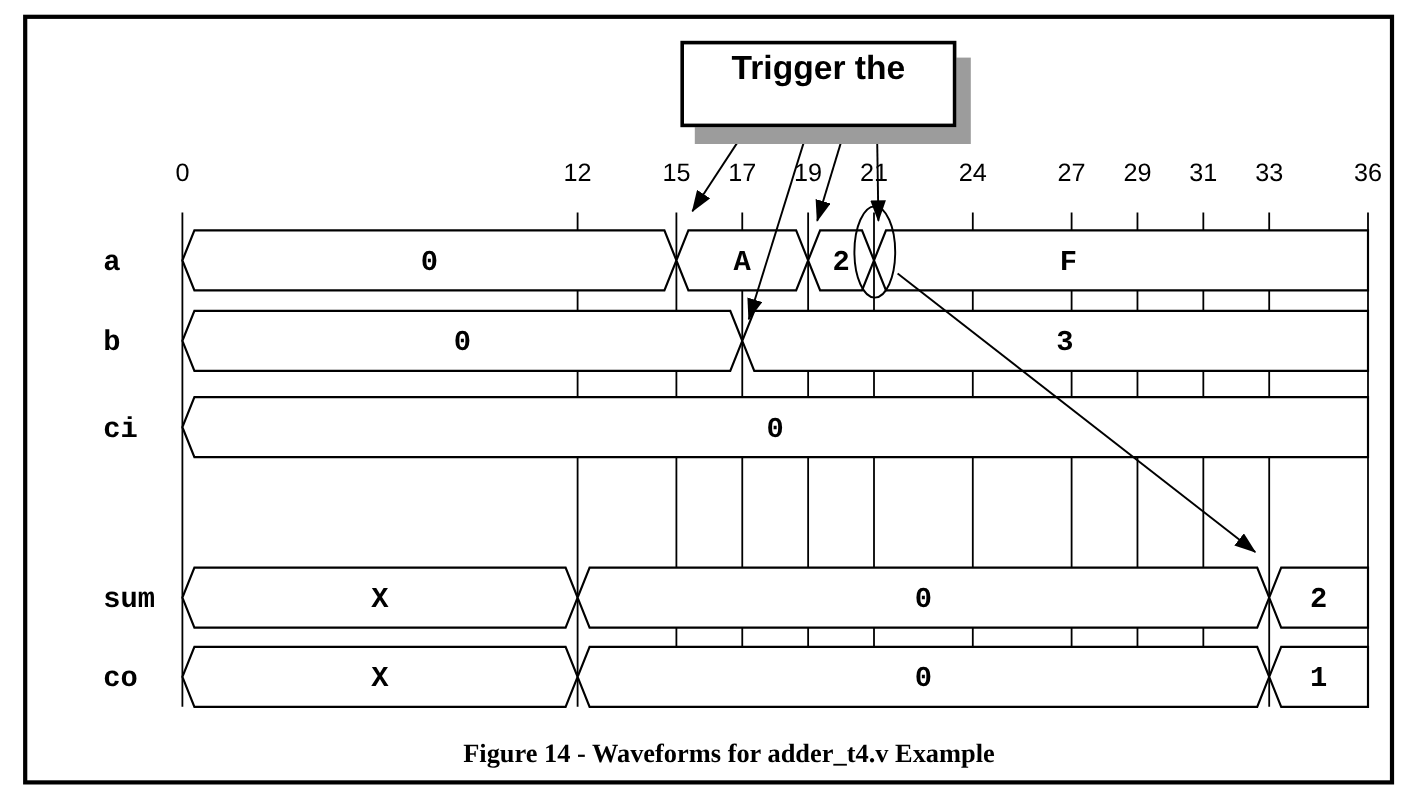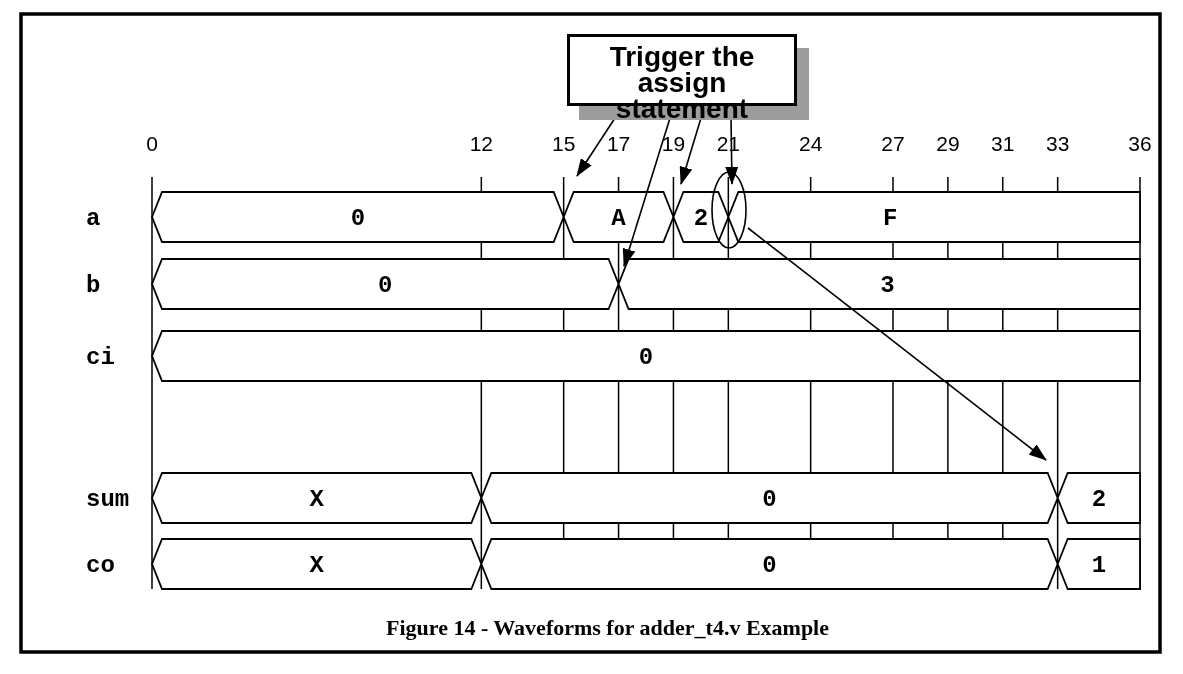--- a/index.html
+++ b/index.html
@@ -143,18 +143,17 @@
       <line x1="615" y1="118" x2="577" y2="176" stroke="#000000" stroke-width="1.6" marker-end="url(#ah)"></line>
       <line x1="670" y1="118" x2="624" y2="266" stroke="#000000" stroke-width="1.6" marker-end="url(#ah)"></line>
       <line x1="701" y1="118" x2="681" y2="184" stroke="#000000" stroke-width="1.6" marker-end="url(#ah)"></line>
       <line x1="731" y1="118" x2="732" y2="184" stroke="#000000" stroke-width="1.6" marker-end="url(#ah)"></line>
       <line x1="748" y1="228" x2="1046" y2="460" stroke="#000000" stroke-width="1.6" marker-end="url(#ah)"></line>
       <ellipse cx="729" cy="210" rx="17" ry="38" fill="none" stroke="#000000" stroke-width="1.6"></ellipse>
     </svg>
 
   <div class="callout">
     <div>Trigger the</div>
-    <div>assign statement</div>
   </div>
 
   <div class="caption">Figure 14 - Waveforms for adder_t4.v Example</div>
 
 </div>
 
 </body></html>

